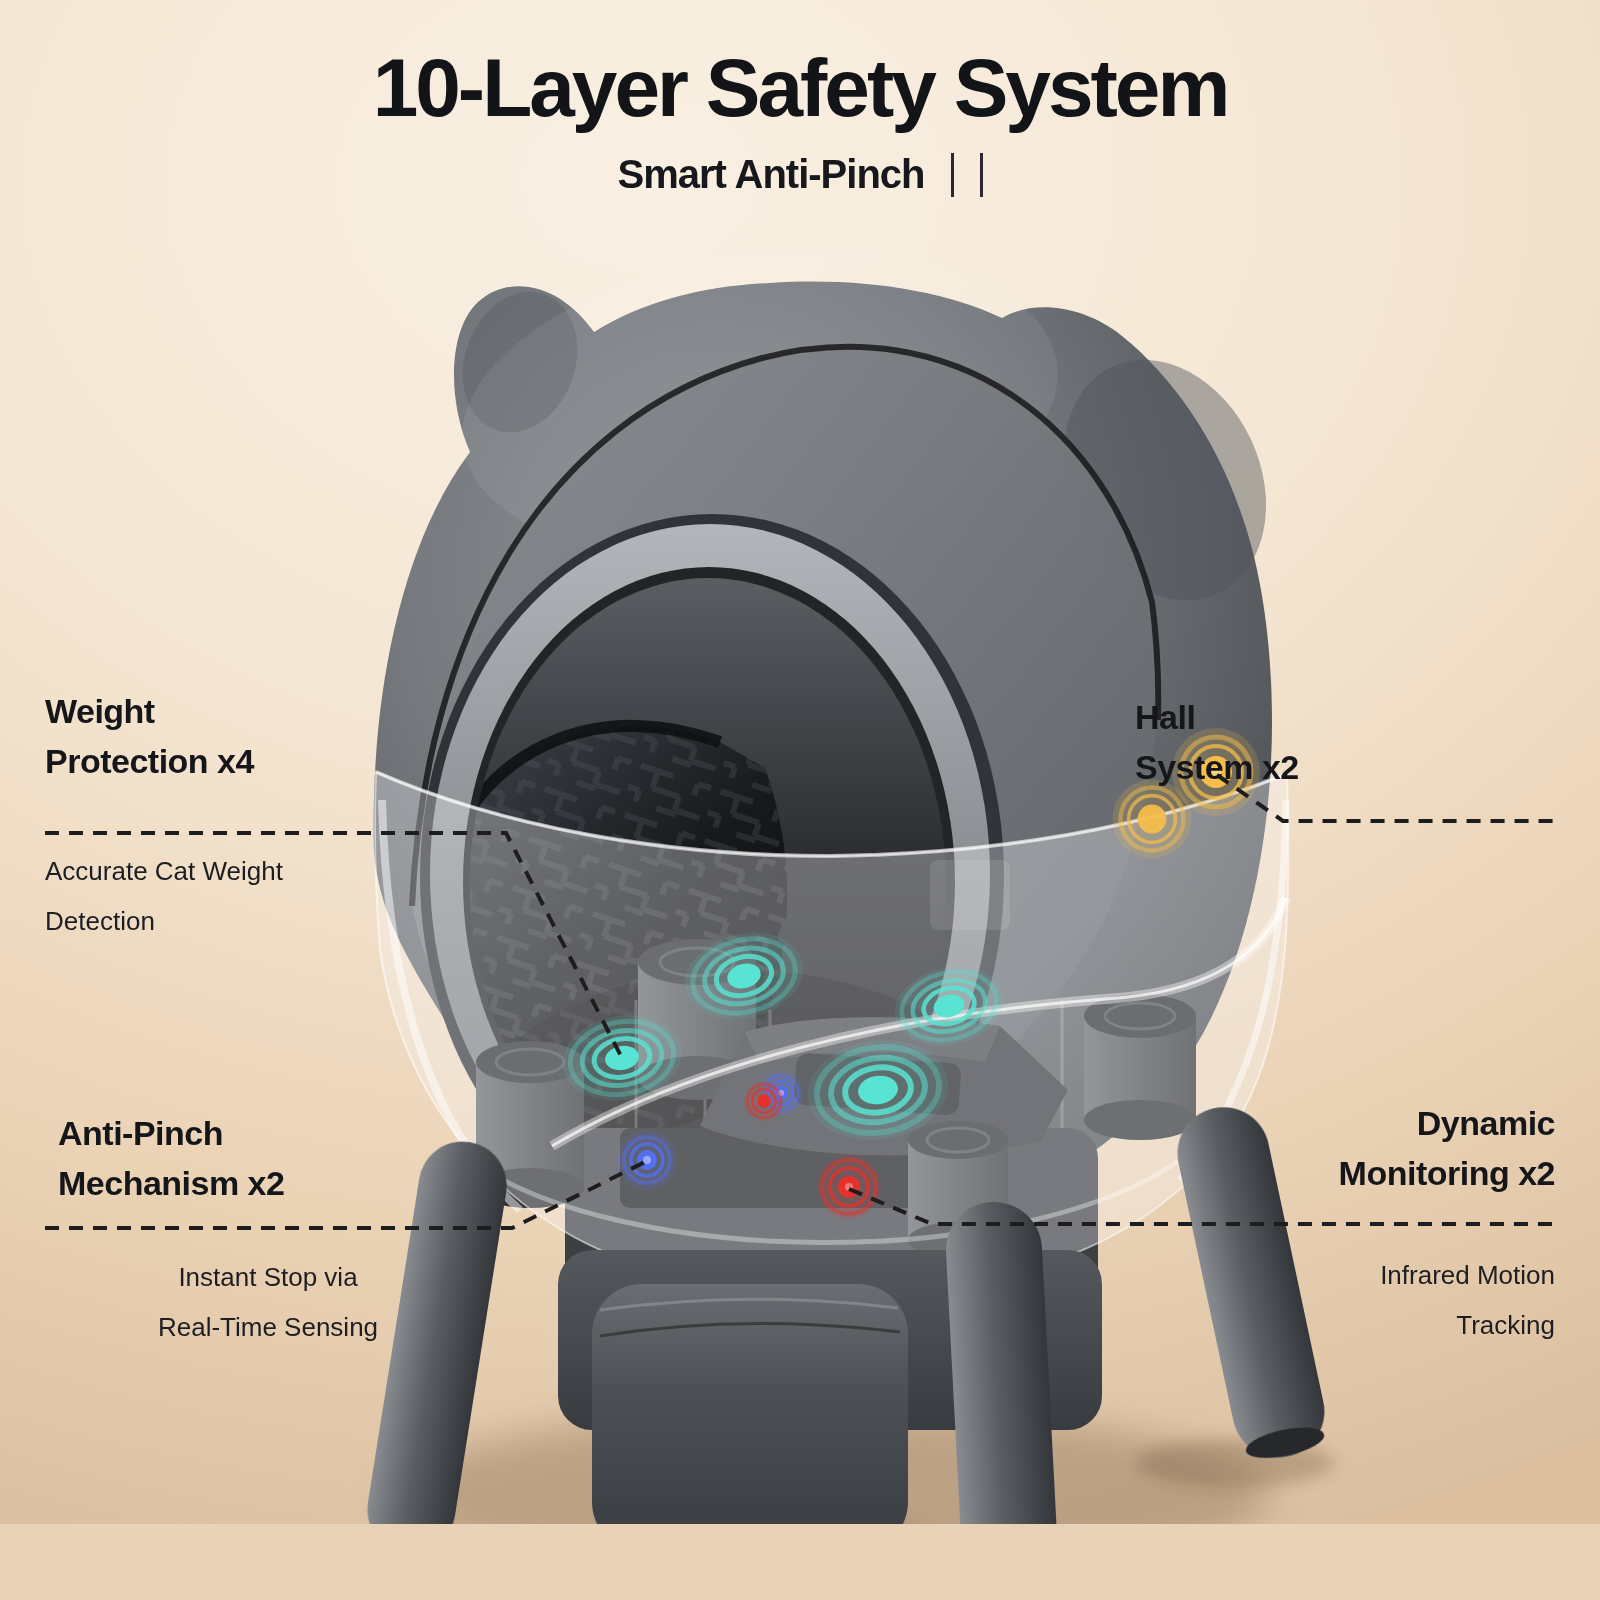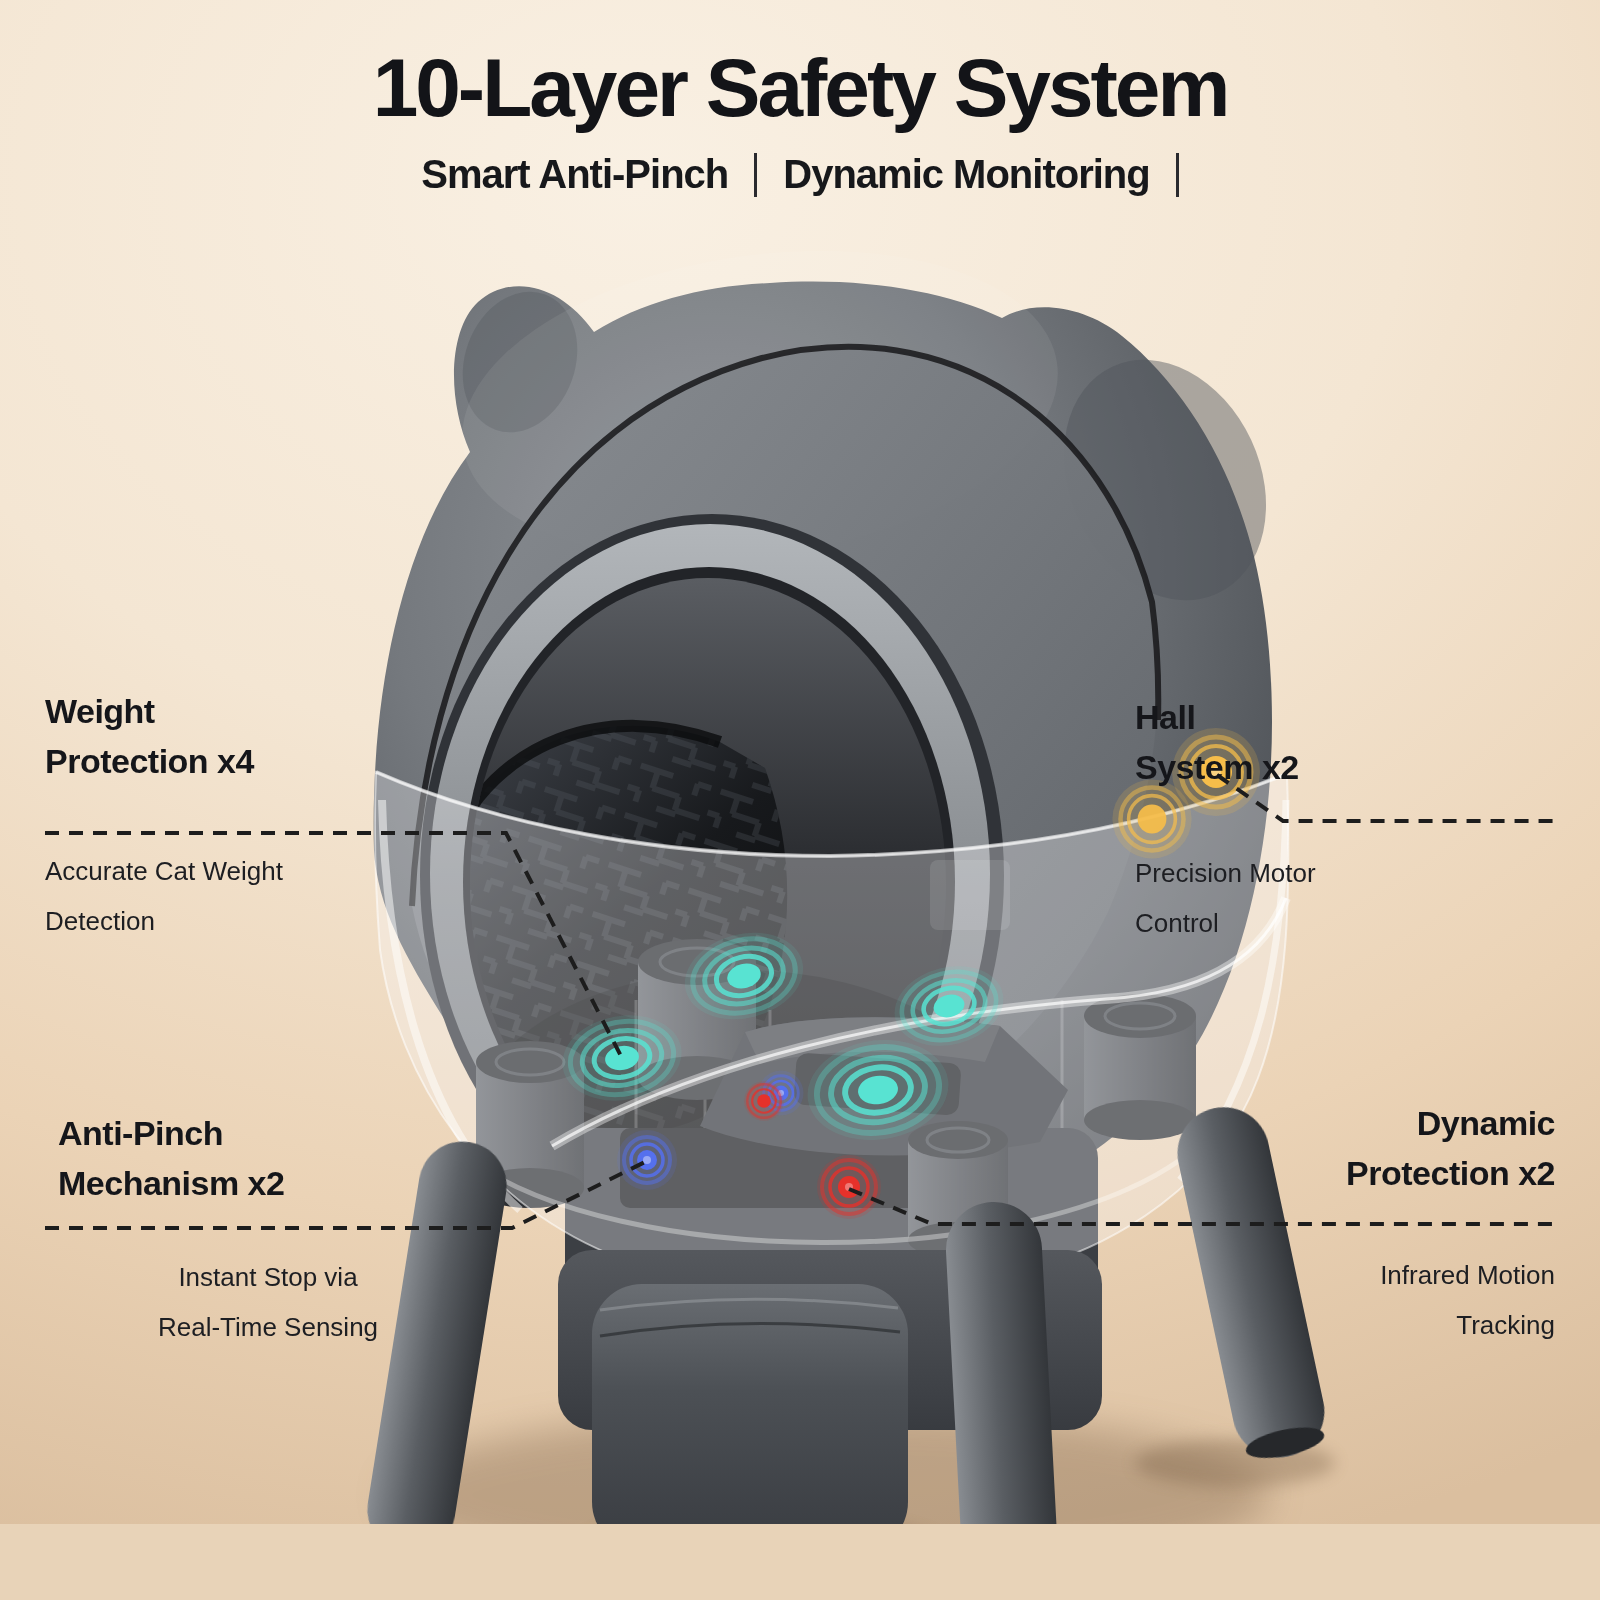--- a/index.html
+++ b/index.html
@@ -317,21 +317,20 @@
       <path d="M1217,775 L1283,821 H1557" stroke="#1d1d1d"></path>
       <path d="M849,1189 L932,1224 H1557" stroke="#1d1d1d"></path>
     </g>
   </svg>
 
   <div class="text-layer header">
     <div class="header-title">10-Layer Safety System</div>
     <div class="header-sub">
       <span>Smart Anti-Pinch</span>
       <span class="sep"></span>
-      <span>Dynamic Monitoring</span>
       <span class="sep"></span>
     </div>
   </div>
 
   <div class="text-layer callout co-weight">
     <div class="callout-title">Weight
 Protection x4</div>
     <div class="callout-desc">Accurate Cat Weight
 Detection</div>
   </div>
@@ -339,25 +338,23 @@
   <div class="text-layer callout co-antipinch">
     <div class="callout-title">Anti-Pinch
 Mechanism x2</div>
     <div class="callout-desc">Instant Stop via
 Real-Time Sensing</div>
   </div>
 
   <div class="text-layer callout co-hall">
     <div class="callout-title">Hall
 System x2</div>
-    <div class="callout-desc">Precision Motor
-Control</div>
   </div>
 
   <div class="text-layer callout co-dynamic">
     <div class="callout-title">Dynamic
-Protection x2</div>
+Monitoring x2</div>
     <div class="callout-desc">Infrared Motion
 Tracking</div>
   </div>
 
 
 </div>
 
 </body></html>

